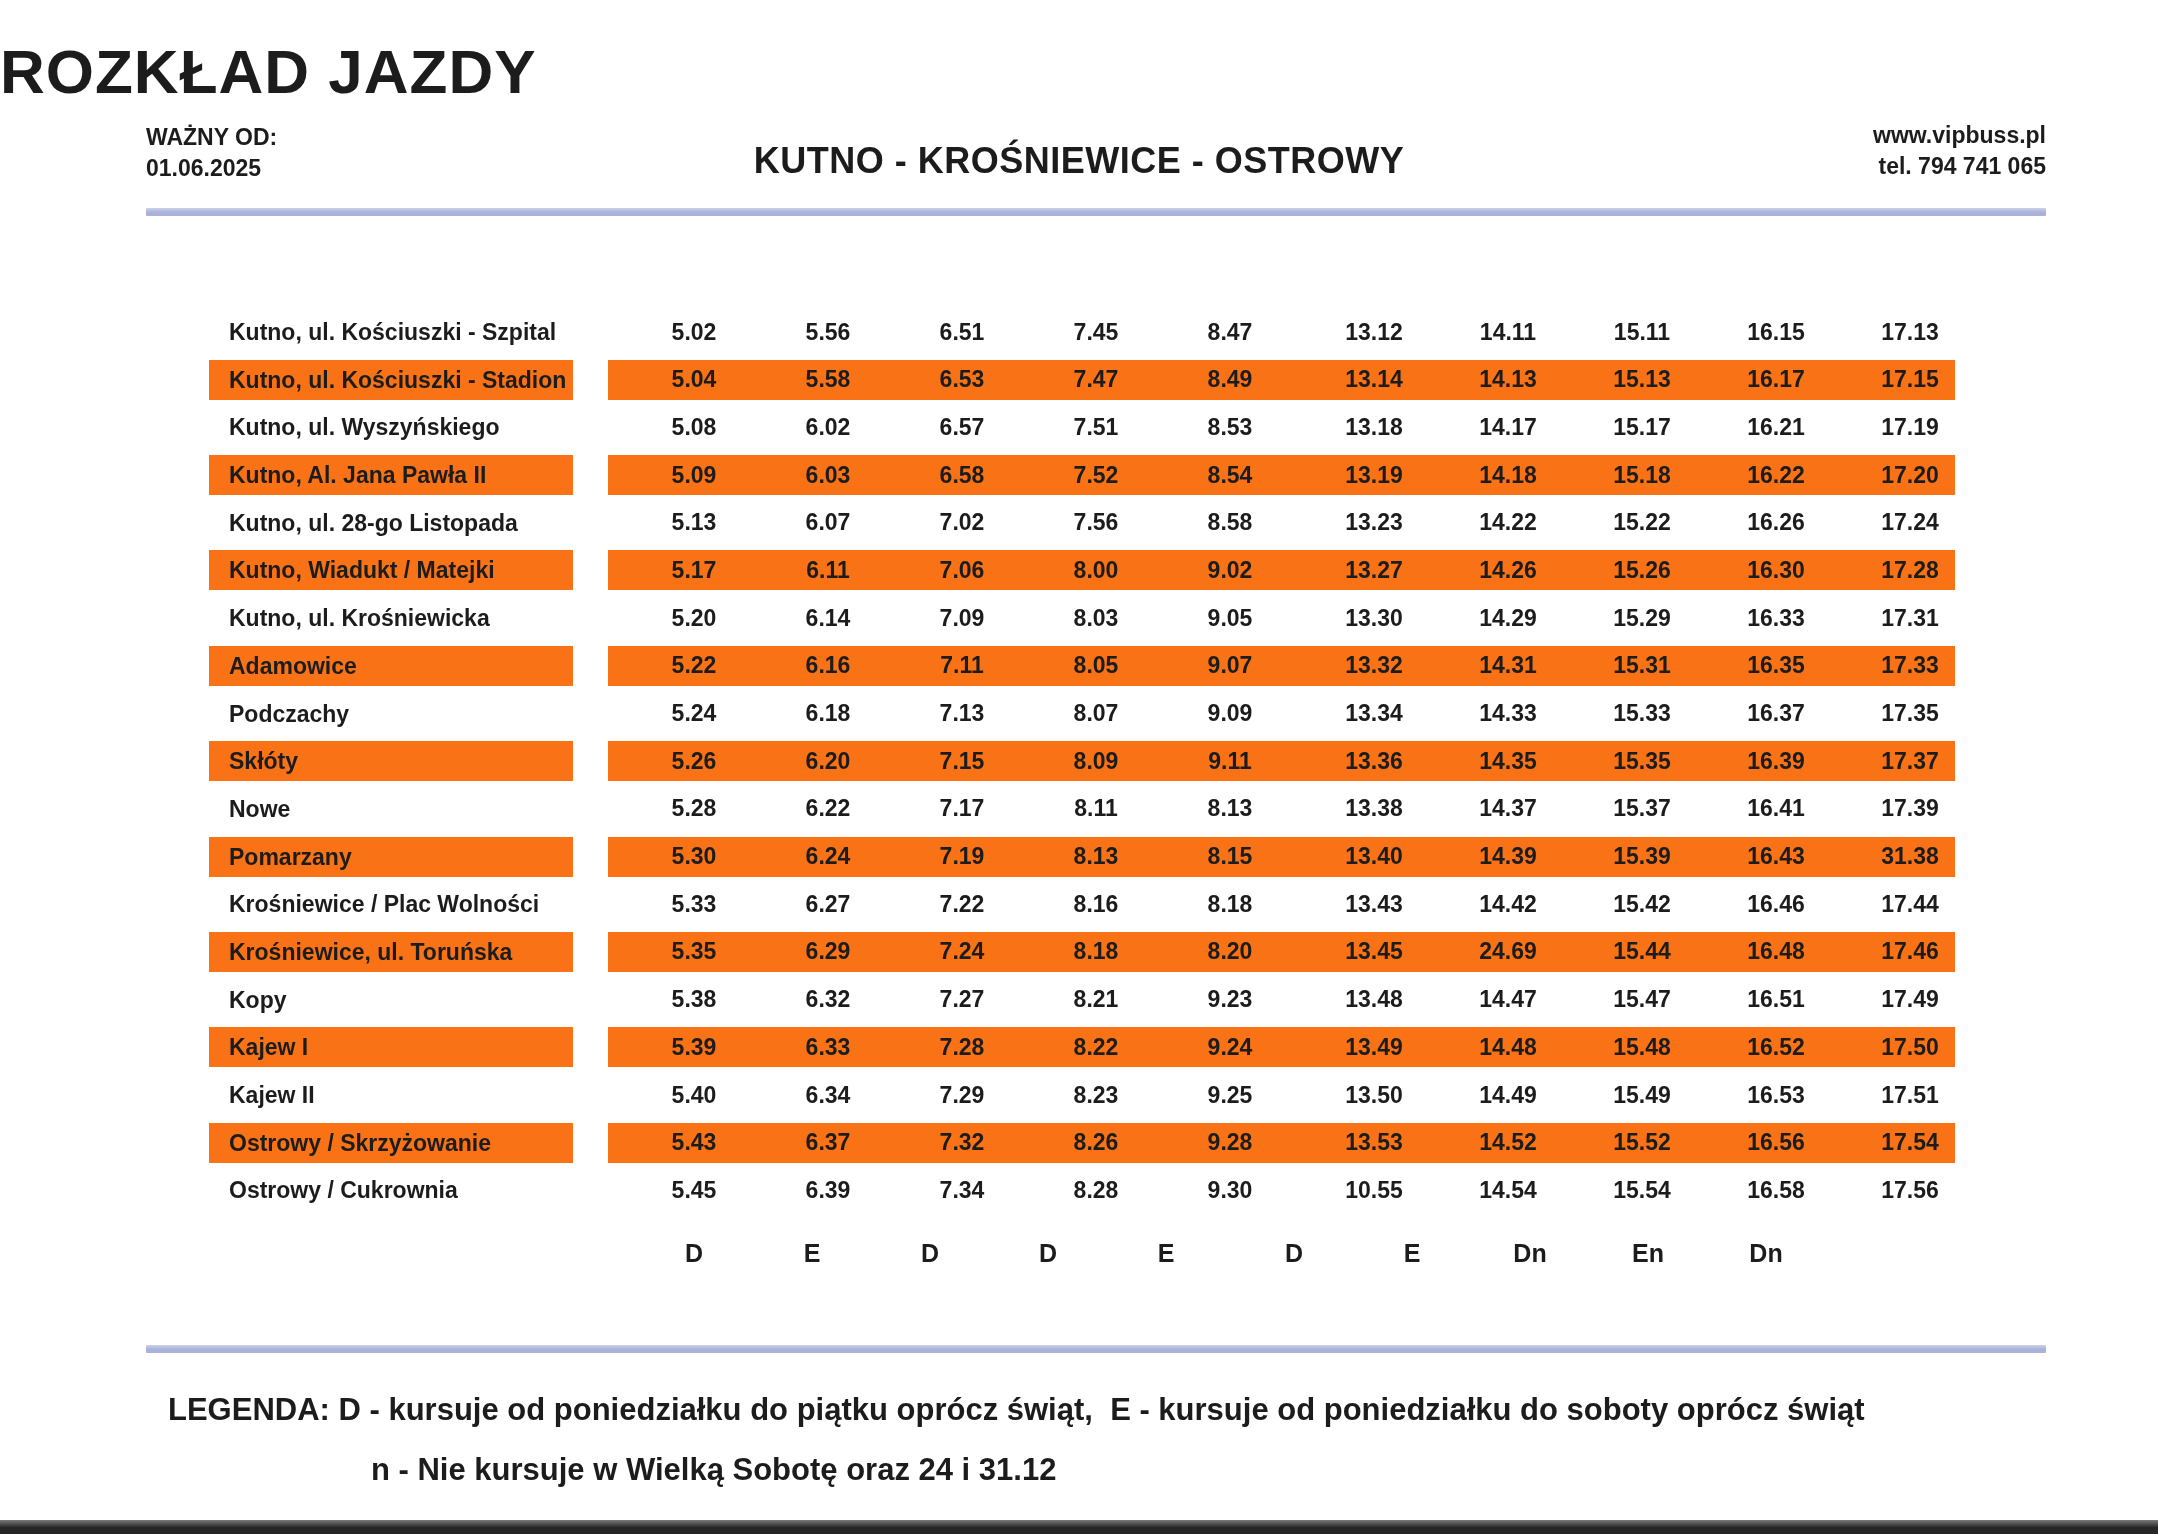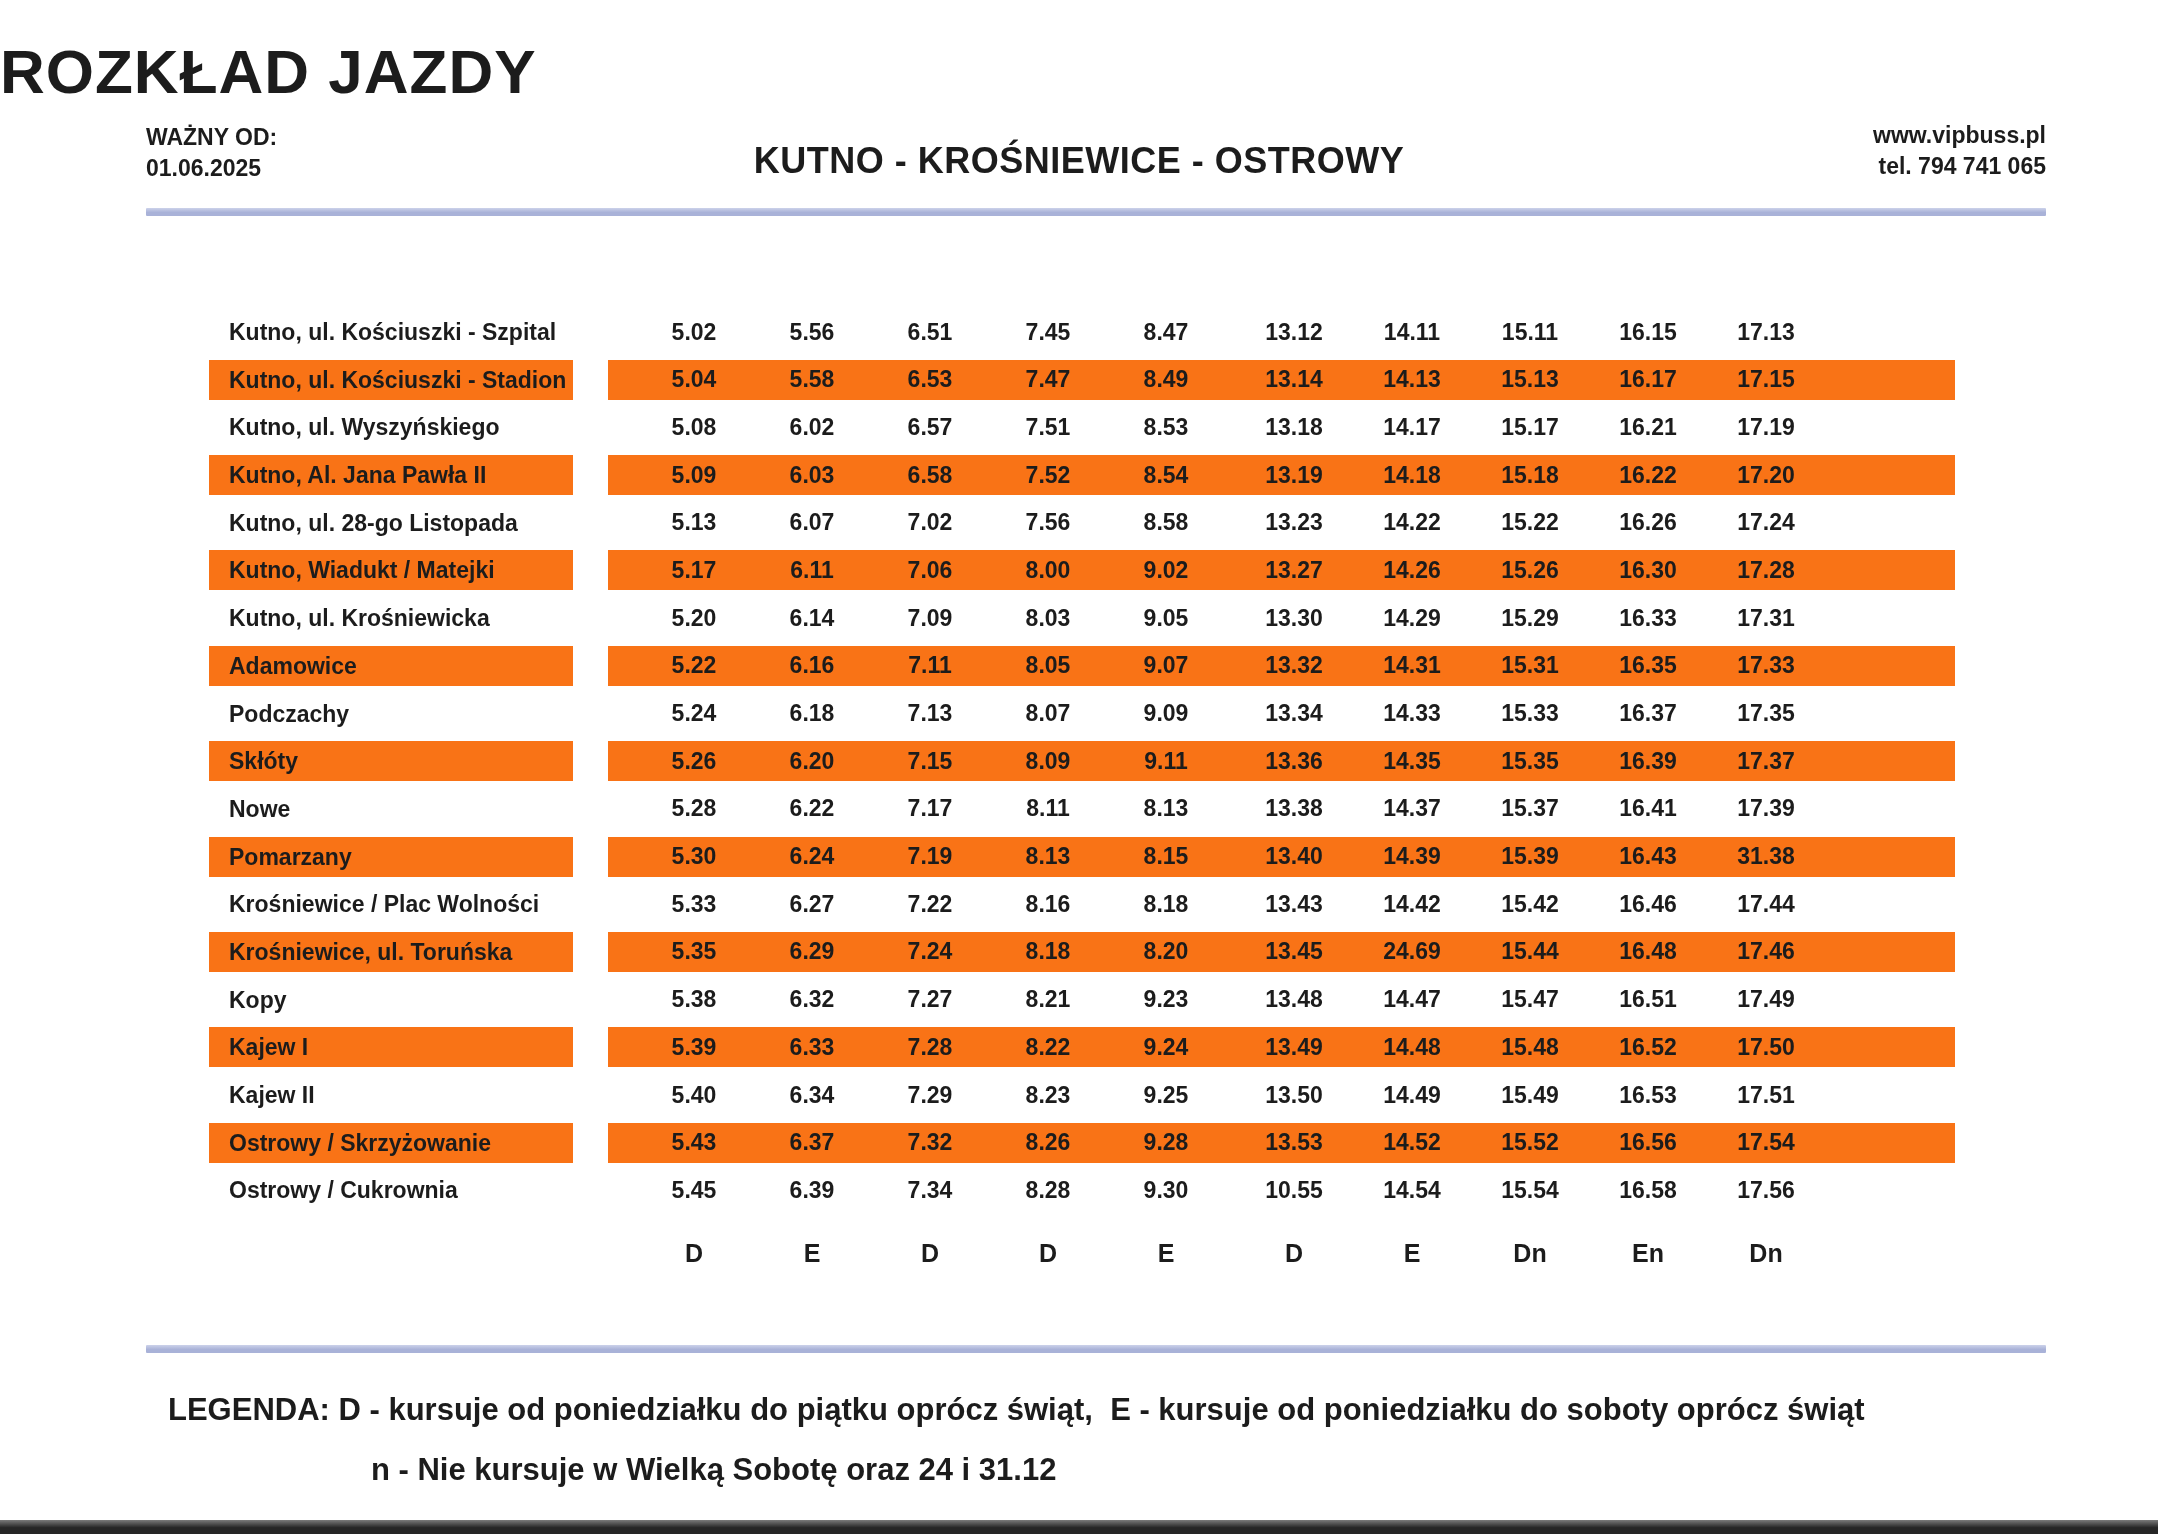--- a/index.html
+++ b/index.html
@@ -77,20 +77,21 @@
     white-space: nowrap;
   }
   .band {
     margin-left: 35px;
     width: 1347px;
     height: 40px;
     display: flex;
     align-items: center;
     padding-left: 27px;
     box-sizing: border-box;
+    gap: 16px;
   }
   .row.hl .stop-label,
   .row.hl .band { background: #f97316; }
   .t {
     width: 118px;
     text-align: center;
     font-size: 23px;
     flex: 0 0 118px;
   }
   .t.after-gap { margin-left: 10px; }

